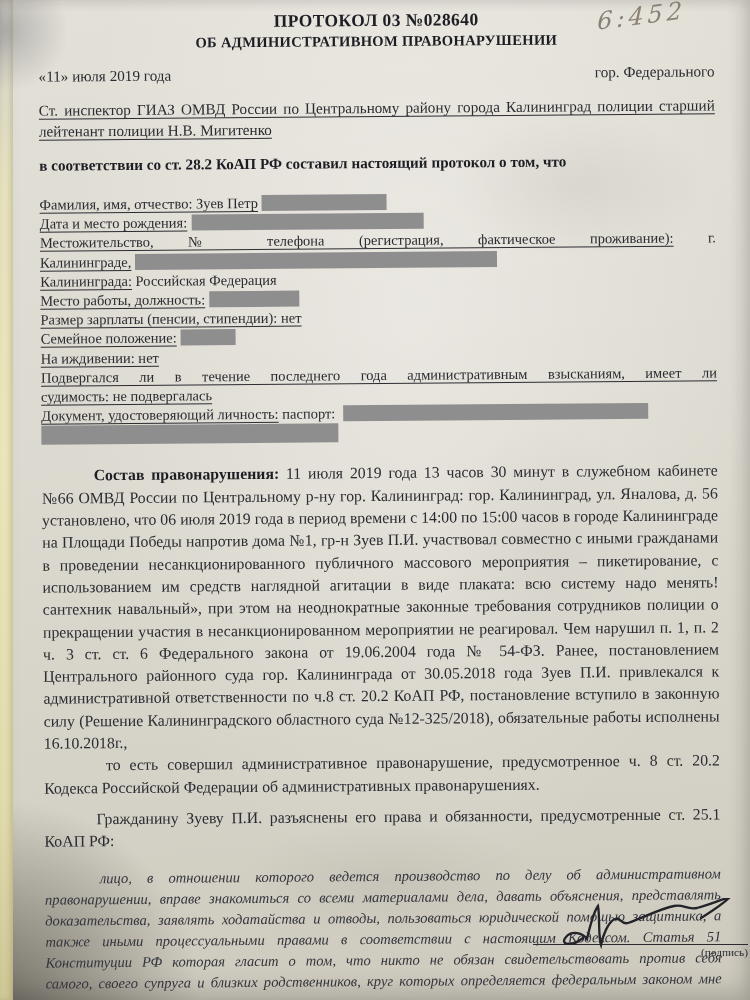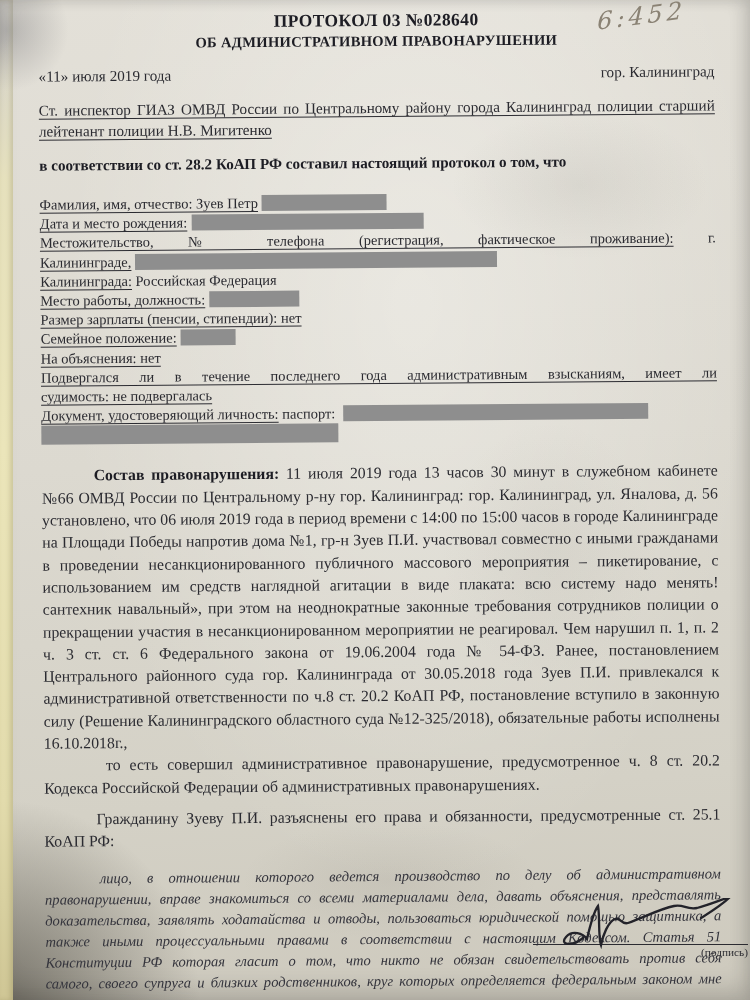--- a/index.html
+++ b/index.html
@@ -85,37 +85,37 @@
   <div class="smudge s3"></div>
 
   <div class="content">
     <div class="hand-note">6:452</div>
 
     <div class="title1">ПРОТОКОЛ 03 №028640</div>
     <div class="title2">ОБ АДМИНИСТРАТИВНОМ ПРАВОНАРУШЕНИИ</div>
 
     <div class="date-row">
       <span>«11» июля 2019 года</span>
-      <span>гор. Калининград</span>
+      <span>гор. Федерального</span>
     </div>
 
     <p class="officer">Ст. инспектор ГИАЗ ОМВД России по Центральному району города Калининград полиции старший лейтенант полиции Н.В. Мигитенко</p>
 
     <p class="statement">в соответствии со ст. 28.2 КоАП РФ составил настоящий протокол о том, что</p>
 
     <div class="form">
         <div class="form-row"><span class="u">Фамилия, имя, отчество: Зуев Петр</span><span class="redaction" style="width: 125px; background: rgb(142, 142, 142);"></span></div>
         <div class="form-row"><span class="u">Дата и место рождения:</span><span class="redaction" style="width: 232px; background: rgb(142, 142, 142);"></span></div>
         <div class="form-row spread"><span class="u">Местожительство, № телефона (регистрация, фактическое проживание):</span><span> г.</span></div>
         <div class="form-row"><span class="u">Калининграде,</span><span class="redaction" style="width: 362px; background: rgb(142, 142, 142);"></span></div>
         <div class="form-row"><span class="u">Калининграда:</span><span> Российская Федерация</span></div>
         <div class="form-row"><span class="u">Место работы, должность:</span><span class="redaction" style="width: 90px; background: rgb(142, 142, 142);"></span></div>
         <div class="form-row"><span class="u">Размер зарплаты (пенсии, стипендии): нет</span></div>
         <div class="form-row"><span class="u">Семейное положение:</span><span class="redaction" style="width: 55px; background: rgb(142, 142, 142);"></span></div>
-        <div class="form-row"><span class="u">На объяснения:  нет</span></div>
+        <div class="form-row"><span class="u">На иждивении:  нет</span></div>
         <div class="form-row spread"><span class="u">Подвергался ли в течение последнего года административным взысканиям, имеет ли</span></div>
         <div class="form-row"><span class="u">судимость: не подвергалась</span></div>
         <div class="form-row"><span class="u">Документ, удостоверяющий личность:</span><span> паспорт: </span><span class="redaction" style="width: 305px; background: rgb(142, 142, 142);"></span></div>
         <div class="form-row block-only"><span class="redaction" style="width: 297px; background: rgb(142, 142, 142);"></span></div>
       </div>
 
     <p class="para offense">
       <span class="lead">Состав правонарушения:</span><span> 11 июля 2019 года 13 часов 30 минут в служебном кабинете №66 ОМВД России по Центральному р-ну гор. Калининград: гор. Калининград, ул. Яналова, д. 56 установлено, что 06 июля 2019 года в период времени с 14:00 по 15:00 часов в городе Калининграде на Площади Победы напротив дома №1, гр-н Зуев П.И. участвовал совместно с иными гражданами в проведении несанкционированного публичного массового мероприятия – пикетирование, с использованием им средств наглядной агитации в виде плаката: всю систему надо менять! сантехник навальный»,  при этом на неоднократные законные требования сотрудников полиции о прекращении участия в несанкционированном мероприятии не реагировал. Чем нарушил п. 1, п. 2 ч. 3 ст. ст. 6 Федерального закона от 19.06.2004 года № 54-ФЗ. Ранее, постановлением Центрального районного суда гор. Калининграда от 30.05.2018 года Зуев П.И. привлекался к административной ответственности по ч.8 ст. 20.2 КоАП РФ, постановление вступило в законную силу (Решение Калининградского областного суда №12-325/2018), обязательные работы исполнены 16.10.2018г.,</span>
     </p>
     <p class="para conclusion">то есть совершил административное правонарушение, предусмотренное ч. 8 ст. 20.2 Кодекса Российской Федерации об административных правонарушениях.</p>

